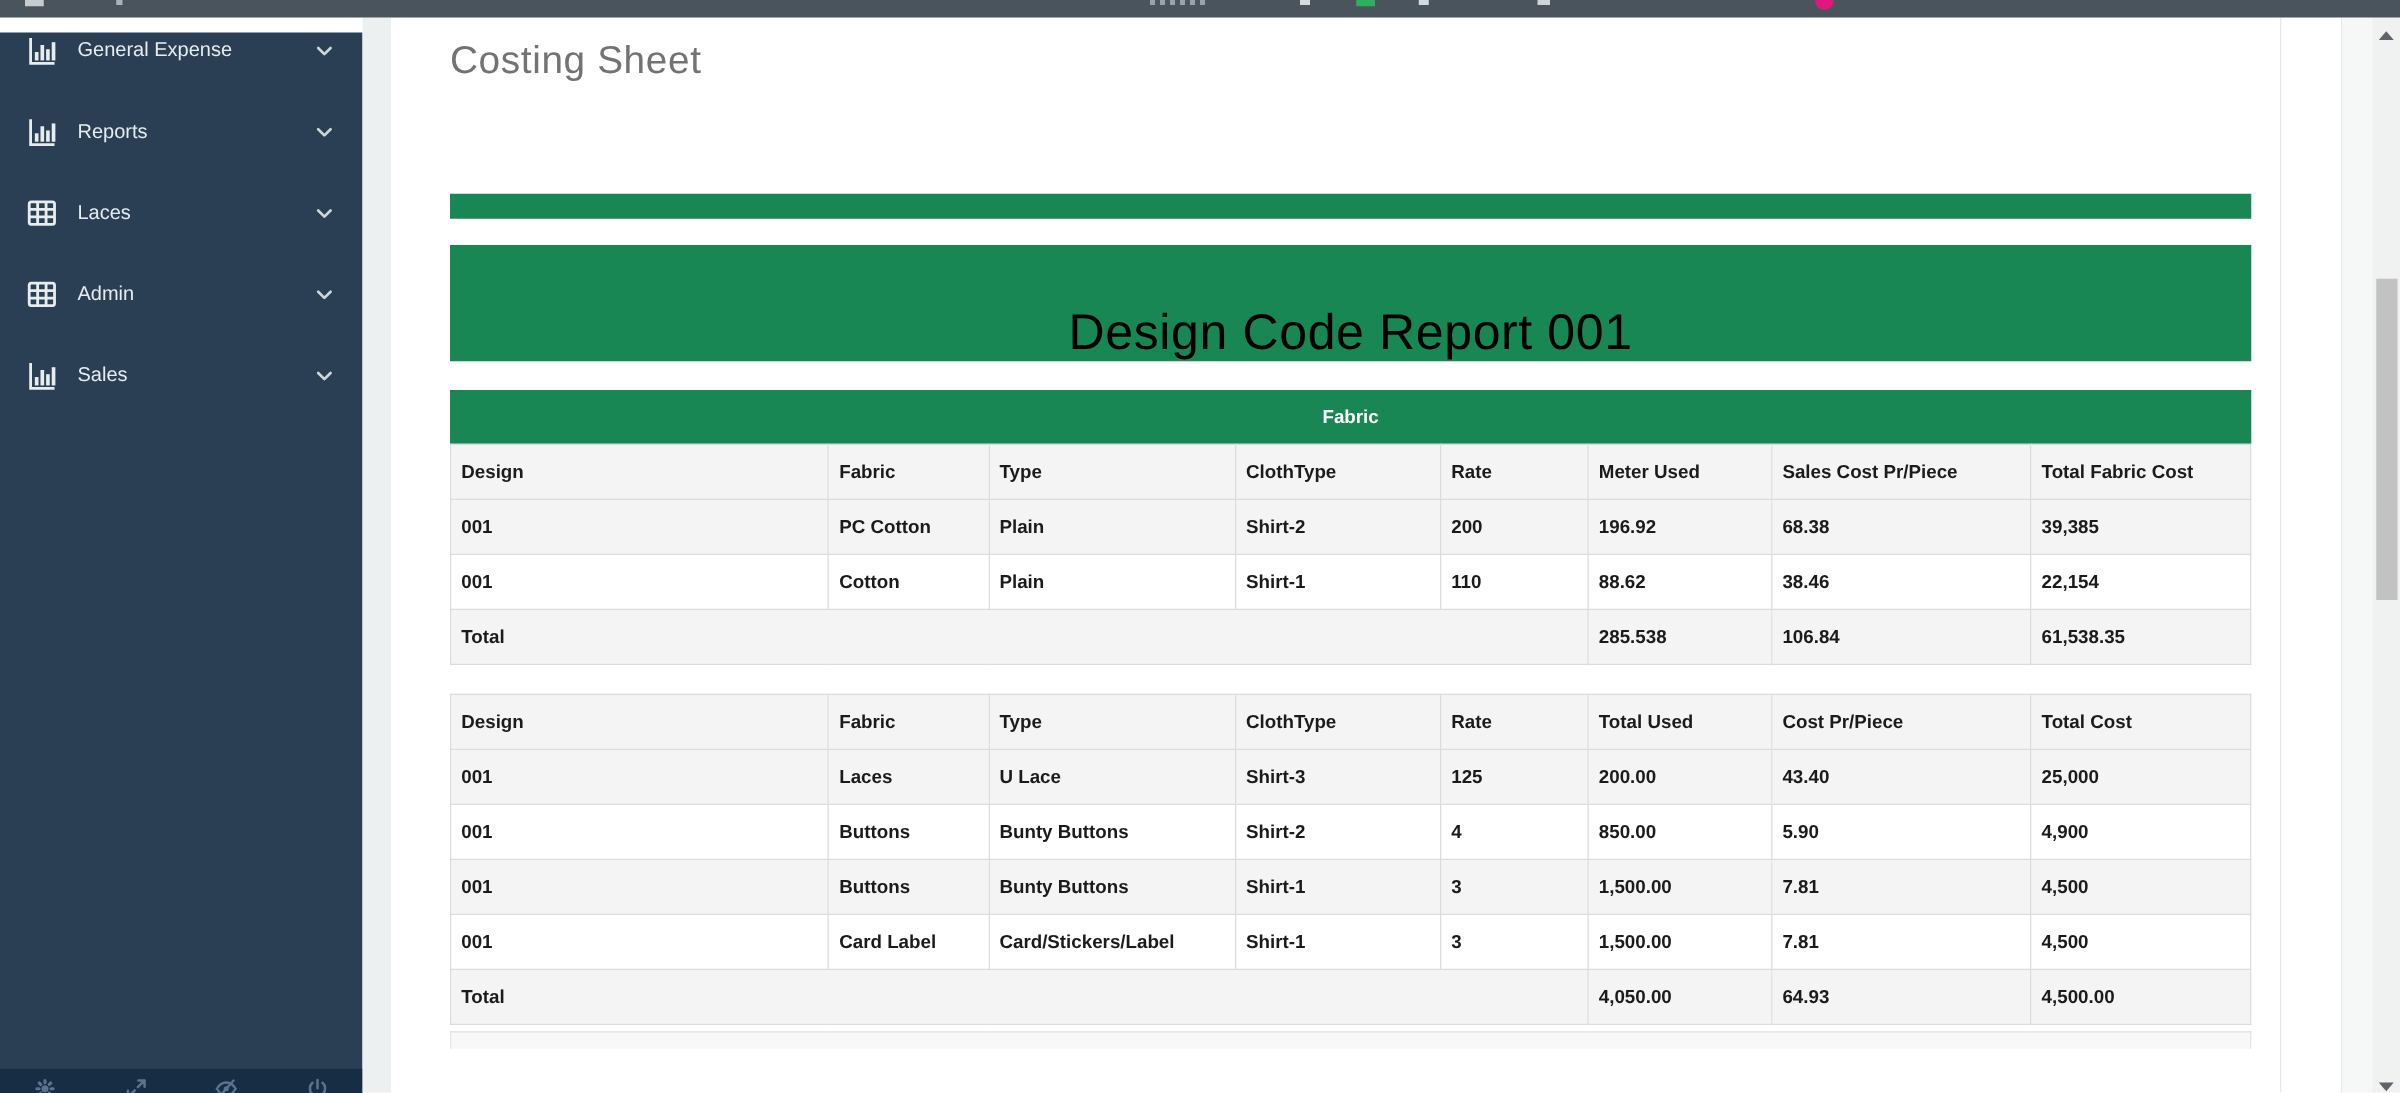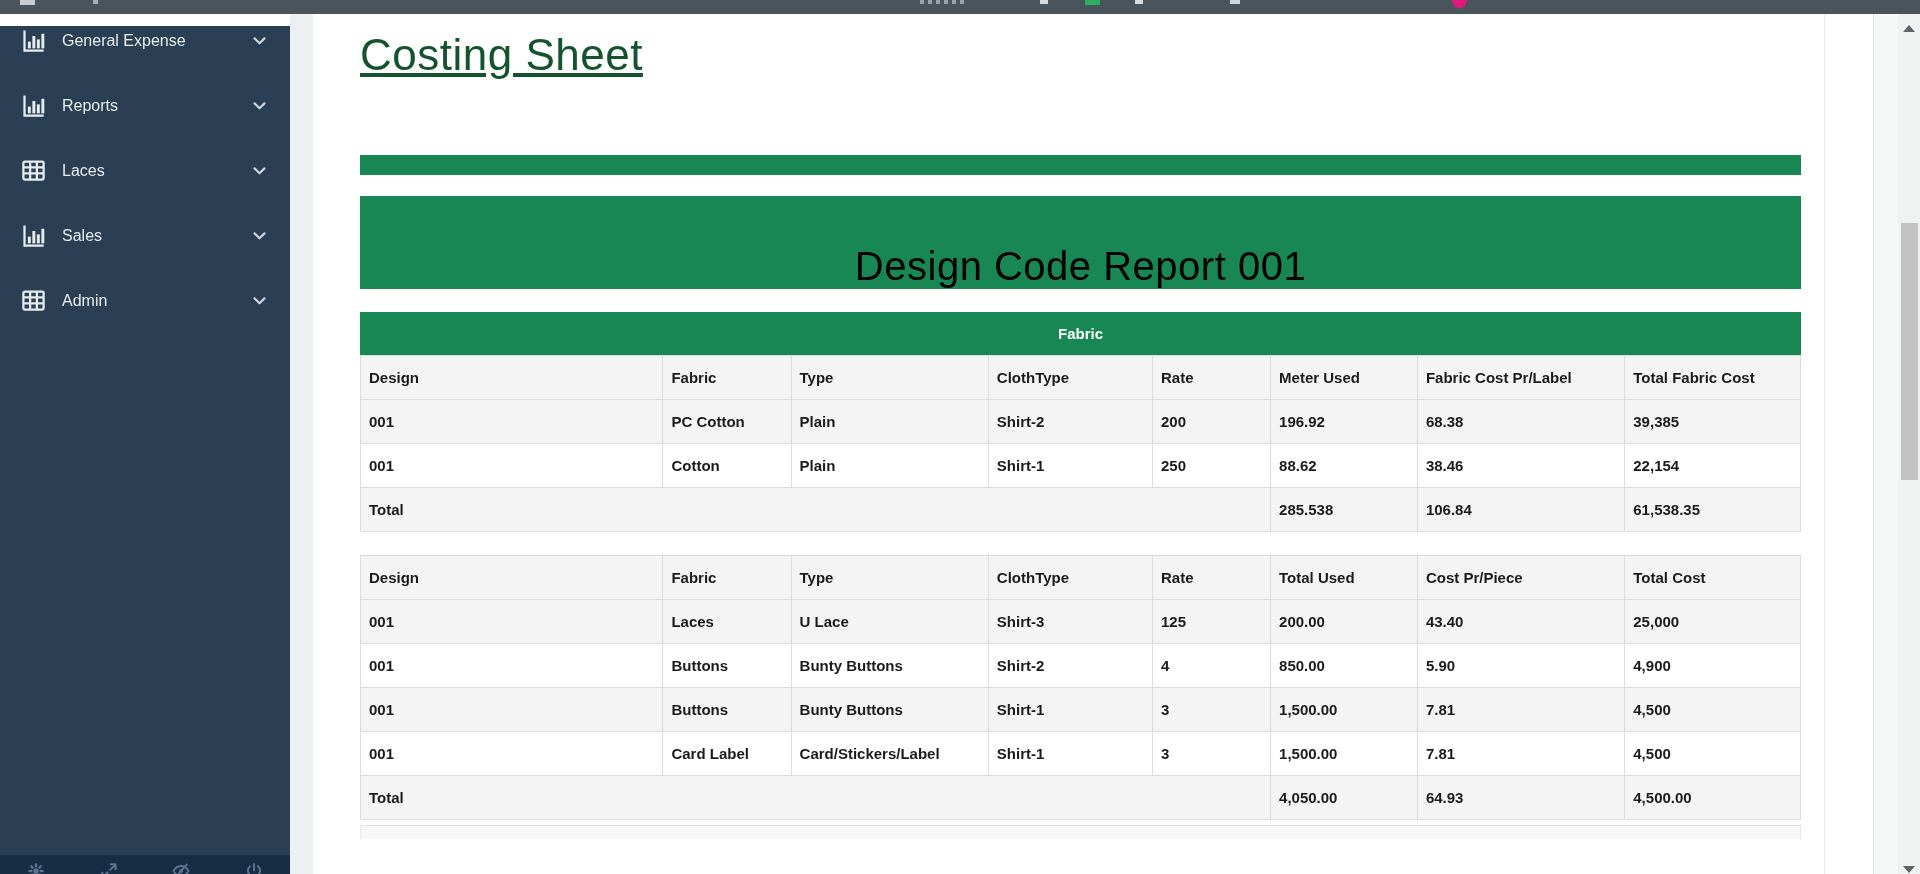--- a/index.html
+++ b/index.html
@@ -29,22 +29,22 @@
   .side-item .chev { width:17px; height:17px; }
   .side-footer { position:absolute; left:0; bottom:0; width:290px; height:31px; background:#172d44;
     display:flex; }
   .foot-btn { flex:1; display:flex; align-items:center; justify-content:center; cursor:pointer; }
   .foot-btn svg { width:20px; height:20px; }
 
   
   .gutter { position:absolute; left:290px; top:14px; width:23px; height:860px; background:#edf0f1; }
   .main { position:absolute; left:313px; top:14px; width:1560px; height:860px; background:#fff; overflow:hidden; }
   .card-border { position:absolute; left:1511px; top:0; width:1px; height:860px; background:#e8e8e8; }
-  .page-title { position:absolute; left:47px; top:16px; font-size:44px; font-weight:400; color:#14532d;
-    letter-spacing:0.5px;text-decoration:underline; }
+  .page-title { position:absolute; left:47px; top:16px; font-size:31px; font-weight:400; color:#737373;
+    letter-spacing:0.5px; }
 
   .report { position:absolute; left:47px; top:141px; width:1441px; }
   .green { background:#198754; }
   .banner-thin { height:20px; }
   .title-block { height:93px; margin-top:21px; display:flex; align-items:center; justify-content:center; }
   .report-title { font-size:40px; color:#000000; font-weight:400; letter-spacing:0.5px;margin-top:48px; }
 
   .section { margin-top:23px;border-radius:21px; }
   .section-bar { height:43px; display:flex; align-items:center; justify-content:center;
     color:#ffffff; font-size:15px; font-weight:700; }
@@ -121,38 +121,38 @@
         <path d="M3 9.3h18M3 14.6h18M9 4v16M15 4v16" stroke="#e7ecef" stroke-width="2"></path>
       </svg>
       <span class="lbl">Laces</span>
       <svg class="chev" viewBox="0 0 24 24">
         <path d="M5 9l7 7 7-7" stroke="#cfd6da" stroke-width="3" fill="none" stroke-linecap="round" stroke-linejoin="round"></path>
       </svg>
     </li>
 
     <li class="side-item">
       <svg class="mi" viewBox="0 0 24 24">
+        <rect x="3" y="4" width="18" height="16" rx="1.5" stroke="#e7ecef" stroke-width="2" fill="none"></rect>
+        <path d="M3 9.3h18M3 14.6h18M9 4v16M15 4v16" stroke="#e7ecef" stroke-width="2"></path>
+      </svg>
+      <span class="lbl">Admin</span>
+      <svg class="chev" viewBox="0 0 24 24">
+        <path d="M5 9l7 7 7-7" stroke="#cfd6da" stroke-width="3" fill="none" stroke-linecap="round" stroke-linejoin="round"></path>
+      </svg>
+    </li>
+
+    <li class="side-item">
+      <svg class="mi" viewBox="0 0 24 24">
         <path d="M4 3v18h17" stroke="#e7ecef" stroke-width="2" fill="none"></path>
         <rect x="7" y="13" width="2.6" height="6" fill="#e7ecef"></rect>
         <rect x="11" y="8" width="2.6" height="11" fill="#e7ecef"></rect>
         <rect x="15" y="11" width="2.6" height="8" fill="#e7ecef"></rect>
         <rect x="19" y="6" width="2.6" height="13" fill="#e7ecef"></rect>
       </svg>
       <span class="lbl">Sales</span>
-      <svg class="chev" viewBox="0 0 24 24">
-        <path d="M5 9l7 7 7-7" stroke="#cfd6da" stroke-width="3" fill="none" stroke-linecap="round" stroke-linejoin="round"></path>
-      </svg>
-    </li>
-
-    <li class="side-item">
-      <svg class="mi" viewBox="0 0 24 24">
-        <rect x="3" y="4" width="18" height="16" rx="1.5" stroke="#e7ecef" stroke-width="2" fill="none"></rect>
-        <path d="M3 9.3h18M3 14.6h18M9 4v16M15 4v16" stroke="#e7ecef" stroke-width="2"></path>
-      </svg>
-      <span class="lbl">Admin</span>
       <svg class="chev" viewBox="0 0 24 24">
         <path d="M5 9l7 7 7-7" stroke="#cfd6da" stroke-width="3" fill="none" stroke-linecap="round" stroke-linejoin="round"></path>
       </svg>
     </li>
   </ul>
 
   <div class="side-footer">
     <div class="foot-btn">
       <svg viewBox="0 0 24 24">
         <circle cx="12" cy="12" r="3.4" fill="#5a738e"></circle>
@@ -207,41 +207,41 @@
               <col style="width: 12.2%;">
             </colgroup>
             <thead>
               <tr>
                 <th>Design</th>
                 <th>Fabric</th>
                 <th>Type</th>
                 <th>ClothType</th>
                 <th>Rate</th>
                 <th>Meter Used</th>
-                <th>Fabric Cost Pr/Label</th>
+                <th>Sales Cost Pr/Piece</th>
                 <th>Total Fabric Cost</th>
               </tr>
             </thead>
             <tbody>
               <tr>
                 <td>001</td>
                 <td>PC Cotton</td>
                 <td>Plain</td>
                 <td>Shirt-2</td>
                 <td>200</td>
                 <td>196.92</td>
                 <td>68.38</td>
                 <td>39,385</td>
               </tr>
               <tr>
                 <td>001</td>
                 <td>Cotton</td>
                 <td>Plain</td>
                 <td>Shirt-1</td>
-                <td>250</td>
+                <td>110</td>
                 <td>88.62</td>
                 <td>38.46</td>
                 <td>22,154</td>
               </tr>
               <tr>
                 <td colspan="5" class="total-label">Total</td>
                 <td>285.538</td>
                 <td>106.84</td>
                 <td>61,538.35</td>
               </tr>

